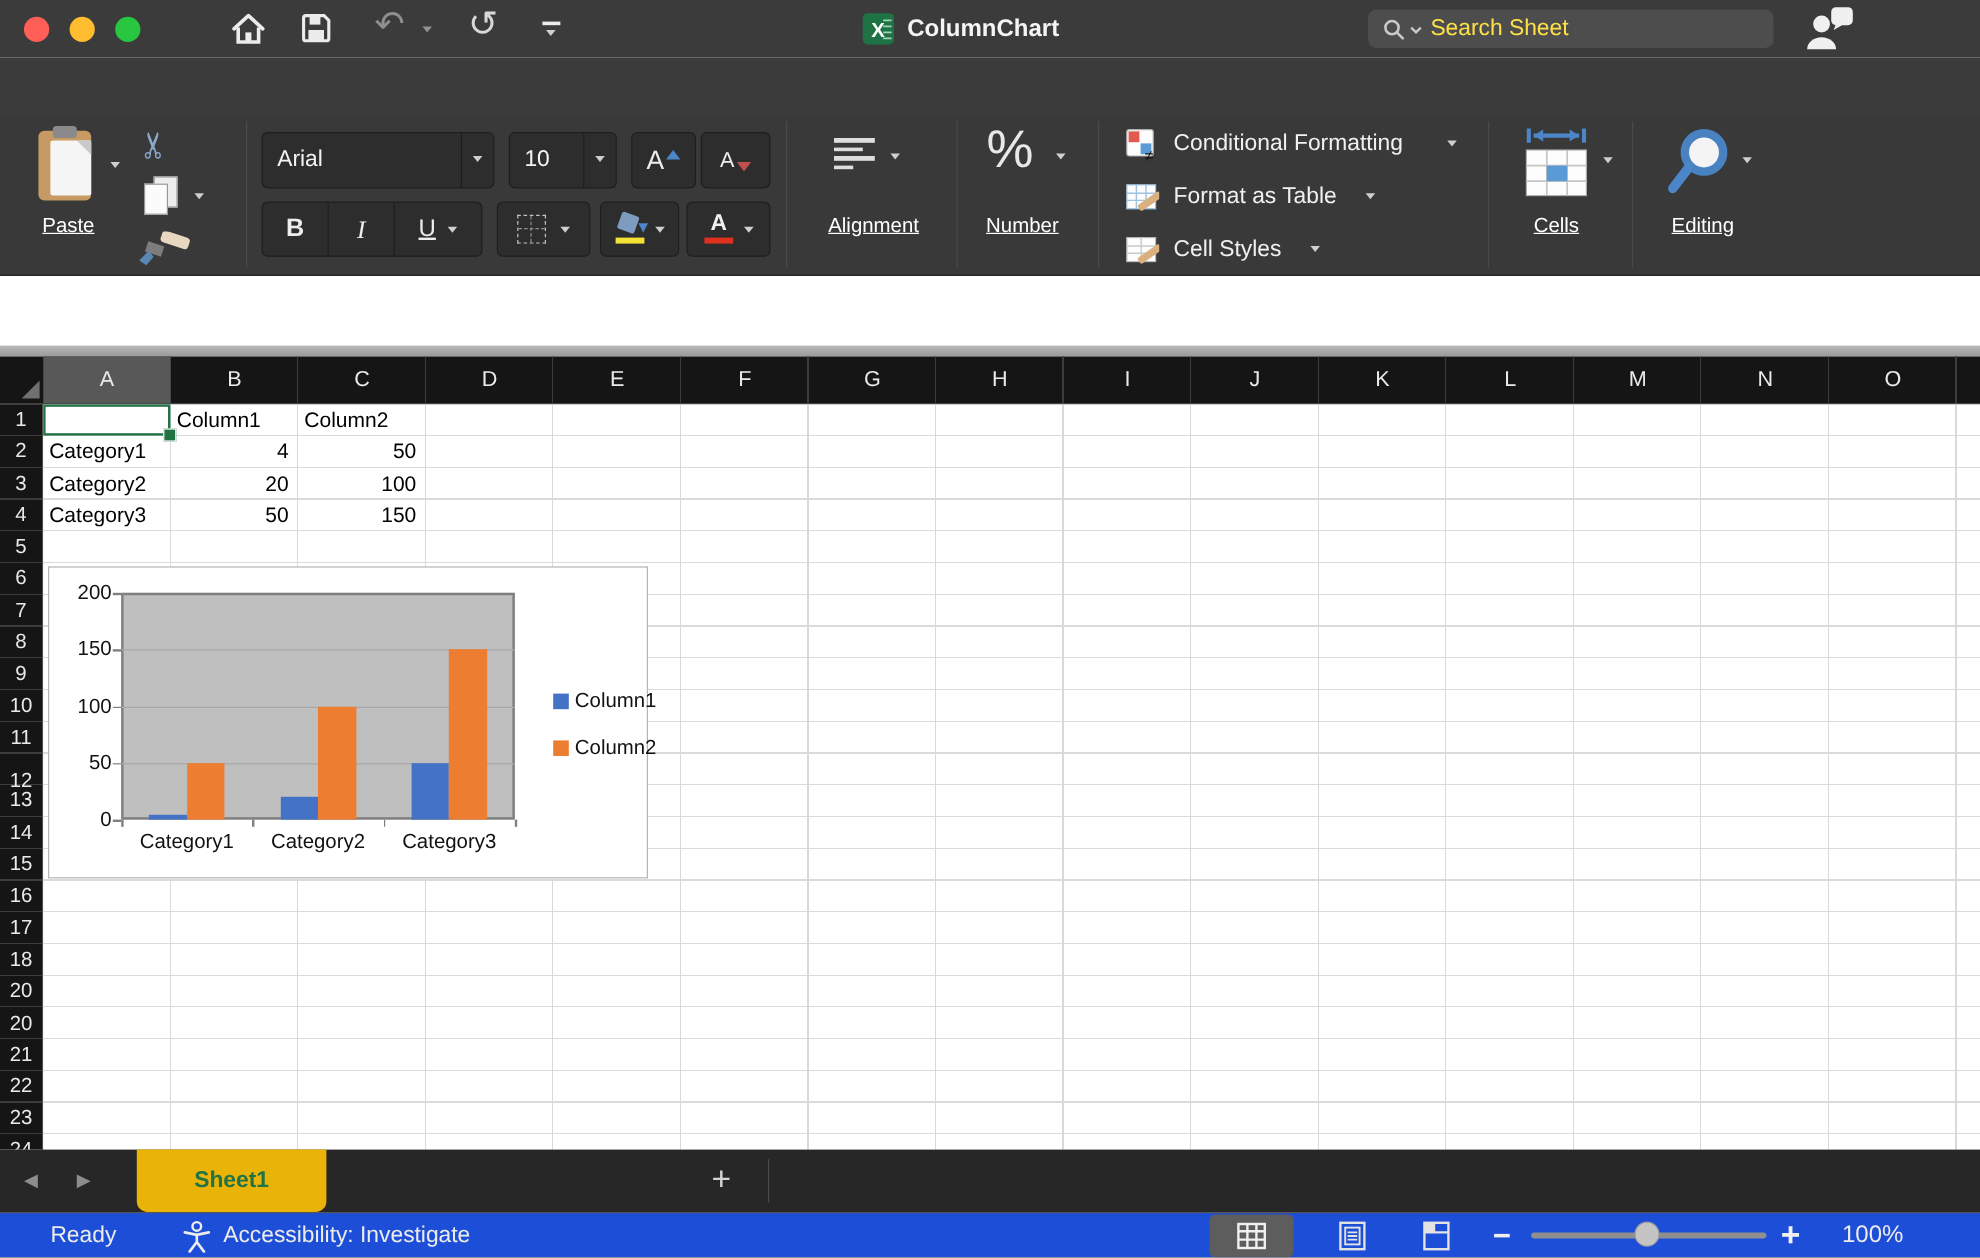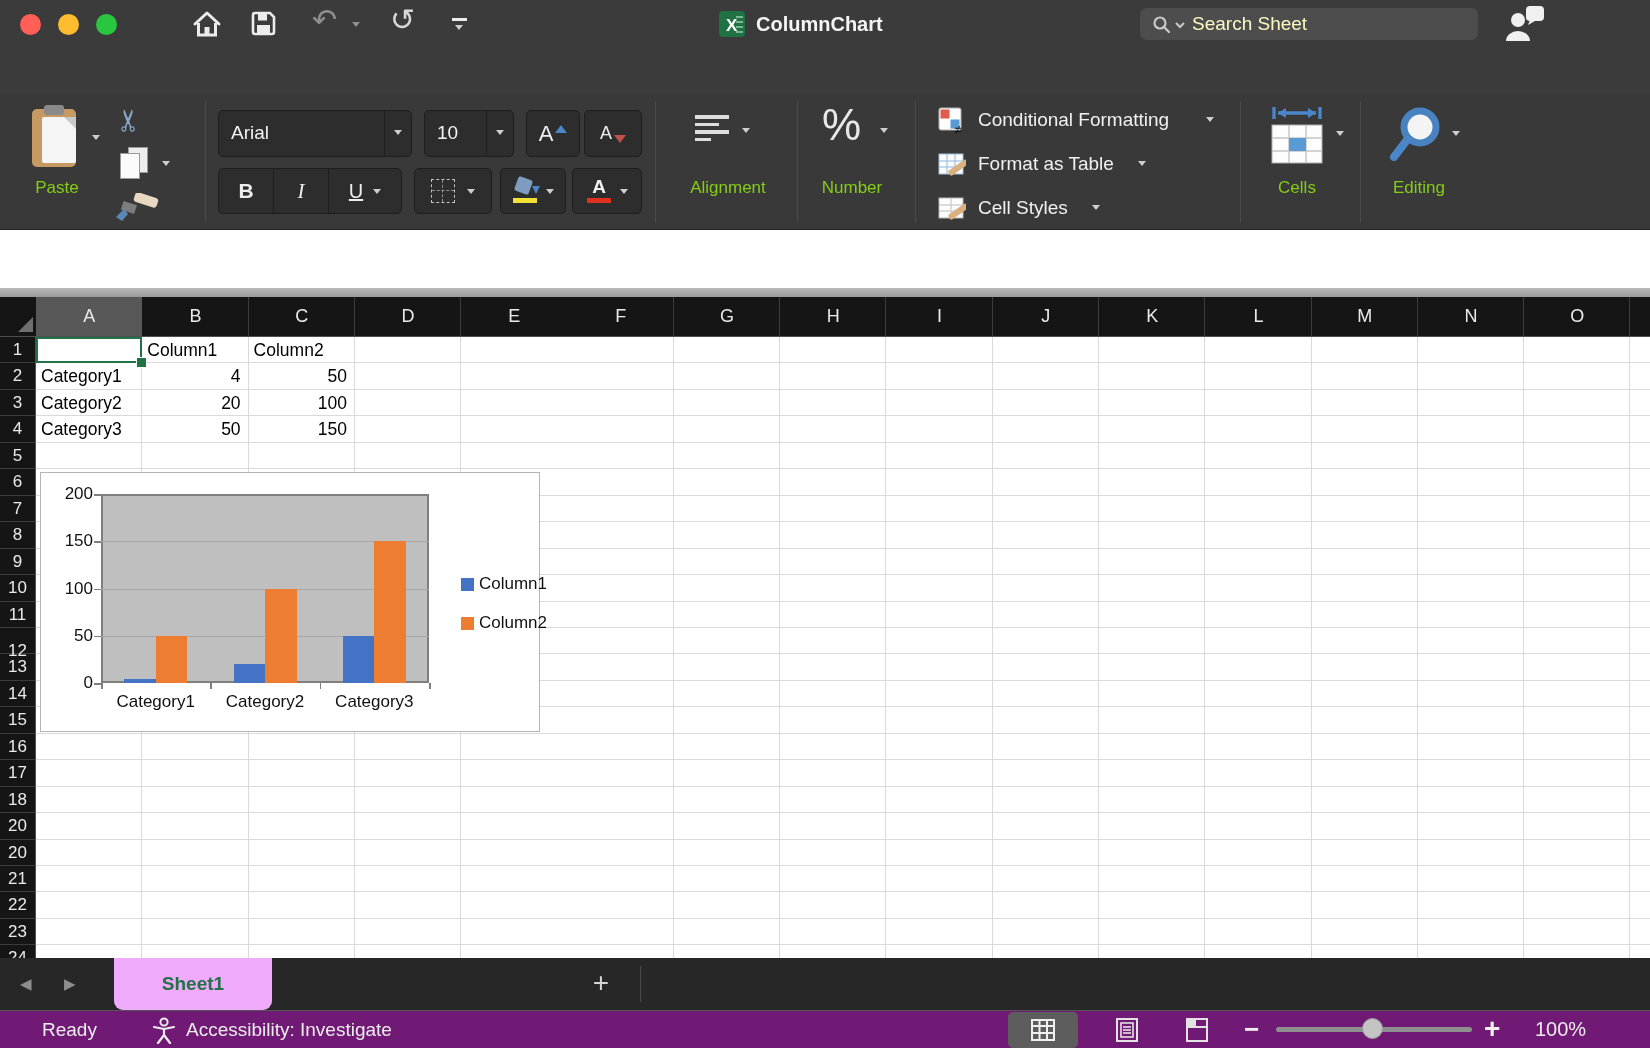--- a/index.html
+++ b/index.html
@@ -5,29 +5,29 @@
   html,body{margin:0;padding:0;background:#666;}
   #frame{position:relative;width:1650px;height:1048px;background:#fff;overflow:hidden;
          font-family:"Liberation Sans",sans-serif;-webkit-font-smoothing:antialiased;}
   .abs{position:absolute;}
   
   #titlebar{left:0;top:0;width:1650px;height:48px;background:#3b3b3b;}
   .tl{width:21px;height:21px;border-radius:50%;top:14px;}
   .tb-ic{color:#ececec;}
   #win-title{color:#f5f5f5;font-weight:bold;font-size:20px;line-height:48px;}
   #searchbox{left:1140px;top:8px;width:338px;height:32px;background:#4d4d4d;border-radius:7px;}
-  #searchbox .ph{position:absolute;left:52px;top:0;line-height:32px;font-size:19px;color:#fef9c3;}
+  #searchbox .ph{position:absolute;left:52px;top:0;line-height:32px;font-size:19px;color:#fde047;}
   
   #menubar{left:0;top:48px;width:1650px;height:47px;background:#3b3b3b;}
   .mtab{position:absolute;top:53px;height:42px;text-align:center;font-size:19px;color:#e3e3e3;line-height:40px;}
   .mtab.active{background:#4b4b4b;border-radius:8px 8px 0 0;color:#fff;font-weight:bold;}
   
   #ribbon{left:0;top:95px;width:1650px;height:135px;background:#393939;border-bottom:1px solid #242424;box-sizing:border-box;}
   .rsep{position:absolute;top:6px;width:1px;height:122px;background:#4a4a4a;}
-  .rlabel{position:absolute;color:#84cc16;font-size:17px;text-align:center;}
+  .rlabel{position:absolute;color:#ffffff;font-size:17px;text-align:center;text-decoration:underline;}
   .combo{position:absolute;background:#2d2d2d;border:1px solid #1e1e1e;border-radius:5px;color:#f2f2f2;}
   .combo .cv{position:absolute;left:12px;top:0;font-size:19px;line-height:43px;}
   .combo .cd{position:absolute;right:0;top:0;width:26px;height:100%;border-left:1px solid #1e1e1e;}
   .dd{width:0;height:0;border-left:4.5px solid transparent;border-right:4.5px solid transparent;border-top:5.5px solid #cfcfcf;}
   .ddc{position:absolute;}
   .seg{position:absolute;background:#2d2d2d;border:1px solid #1e1e1e;border-radius:5px;display:flex;}
   .seg .cell{border-right:1px solid #1e1e1e;display:flex;align-items:center;justify-content:center;color:#ededed;}
   .seg .cell:last-child{border-right:none;}
   .btn2{position:absolute;background:#2d2d2d;border:1px solid #1e1e1e;border-radius:5px;display:flex;align-items:center;justify-content:center;}
   .alines div{background:#dedede;height:3.5px;margin-bottom:4px;}
@@ -59,27 +59,27 @@
   .gridline{position:absolute;height:1px;background:#a8a8a8;}
   .bar{position:absolute;}
   .ytick,.xtick{position:absolute;background:#7f7f7f;}
   .ylab{position:absolute;width:44px;text-align:right;font-size:17px;color:#111;height:20px;line-height:20px;}
   .xlab{position:absolute;width:130px;text-align:center;font-size:17px;color:#111;}
   .lgsq{position:absolute;width:13px;height:13px;}
   .lglab{position:absolute;font-size:17px;color:#111;height:20px;line-height:20px;}
   
   #tabstrip{left:0;top:958px;width:1650px;height:52px;background:#272727;}
   .sheettab{position:absolute;top:0;height:52px;text-align:center;font-size:19px;line-height:52px;}
-  .sheettab.active{background:#f0abfc;color:#217346;font-weight:bold;border-radius:0 0 9px 9px;}
+  .sheettab.active{background:#eab308;color:#217346;font-weight:bold;border-radius:0 0 9px 9px;}
   .sheettab.inactive{background:#1d1d1d;color:#b3b3b3;}
   .navarr{position:absolute;top:0;height:52px;line-height:52px;color:#8d8d8d;font-size:15px;}
   #addtab{position:absolute;left:580px;top:0;width:42px;height:52px;color:#d5d5d5;font-size:28px;line-height:50px;text-align:center;}
   .tdiv{position:absolute;top:8px;width:1px;height:36px;background:#4a4a4a;}
   
-  #statusbar{left:0;top:1010px;width:1650px;height:38px;background:#701a75;border-top:1px solid #555;box-sizing:border-box;}
+  #statusbar{left:0;top:1010px;width:1650px;height:38px;background:#1d4ed8;border-top:1px solid #555;box-sizing:border-box;}
   #statusbar .st{position:absolute;top:0;color:#ececec;font-size:19px;line-height:37px;}
   .viewbtn{position:absolute;top:1px;width:70px;height:36px;display:flex;align-items:center;justify-content:center;}
   .viewbtn.active{background:#5d5d5d;border-radius:5px;}
   #zoomtrack{position:absolute;left:1276px;top:16px;width:196px;height:5px;background:#8f8f8f;border-radius:3px;}
   #zoomhandle{position:absolute;left:1362px;top:7px;width:21px;height:21px;border-radius:50%;background:#c4c4c4;border:1px solid #9a9a9a;box-sizing:border-box;}
   .zsign{position:absolute;color:#f0f0f0;font-weight:bold;}
 </style>
 </head>
 <body>
 

